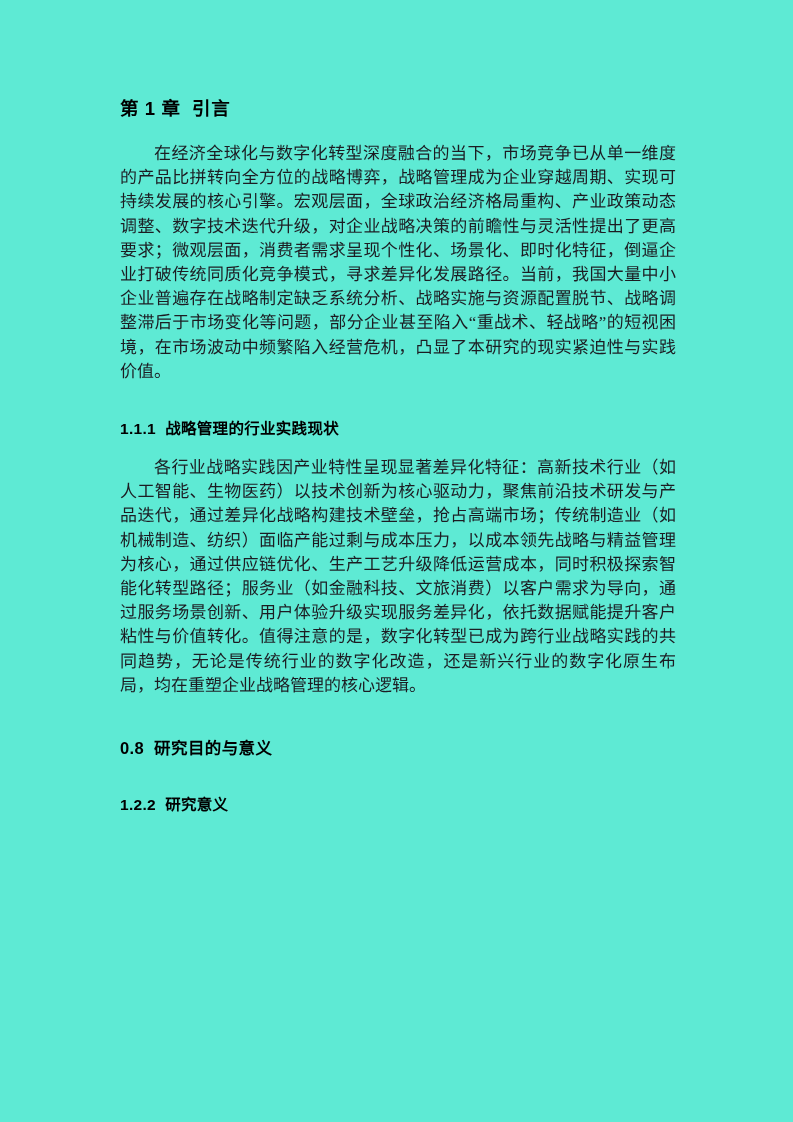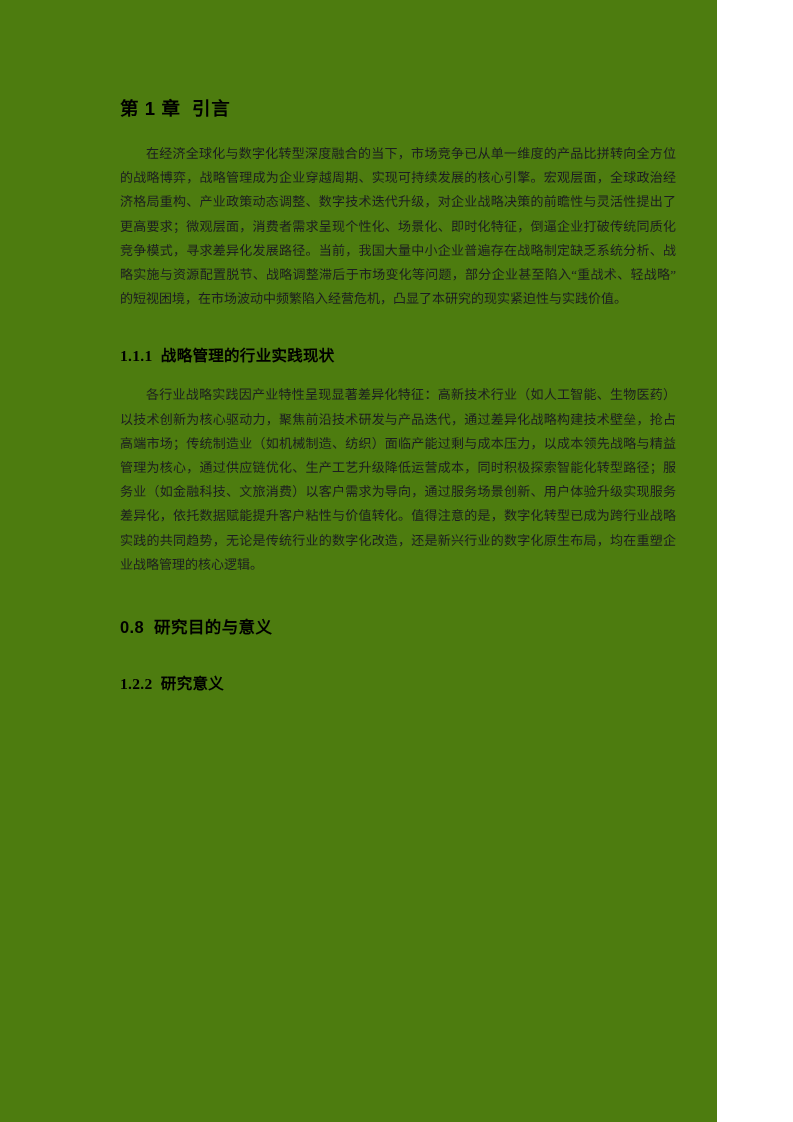--- a/index.html
+++ b/index.html
@@ -4,23 +4,23 @@
 <title>第 1 章 引言</title>
 <style>
   html, body {
     margin: 0;
     padding: 0;
     background: #ffffff;
   }
 
   .page {
     position: relative;
-    width: 717px;
+    width: 793px;
     height: 1122px;
-    background: #4d7c0f;
+    background: #5eead4;
     overflow: hidden;
     font-family: "Liberation Serif", "DejaVu Serif", serif;
     color: #1a1a1a;
     box-sizing: border-box;
   }
 
   .content {
     position: absolute;
     left: 120px;
     top: 96px;
@@ -44,34 +44,34 @@
     font-size: 16.5px;
     font-weight: bold;
     color: #000000;
     letter-spacing: 0.4px;
     line-height: 24px;
     margin: 38px 0 0 0;
     white-space: pre;
   }
 
   .h3-heading {
-    font-family: Liberation Serif, serif;
+    font-family: Liberation Sans, sans-serif;
     font-size: 15.5px;
     font-weight: bold;
     color: #000000;
     letter-spacing: 0.3px;
     line-height: 23px;
     margin: 33px 0 0 0;
     white-space: pre;
   }
 
   
   .body-par {
     font-family: "Liberation Serif", "DejaVu Serif", serif;
-    font-size: 13px;
+    font-size: 17px;
     line-height: 24.2px;
     color: #1c1c22;
     text-align: justify;
     text-justify: inter-ideograph;
     text-indent: 2em;
     margin: 16px 0 0 0;
     word-break: break-all;
     hanging-punctuation: allow-end;
   }
 

